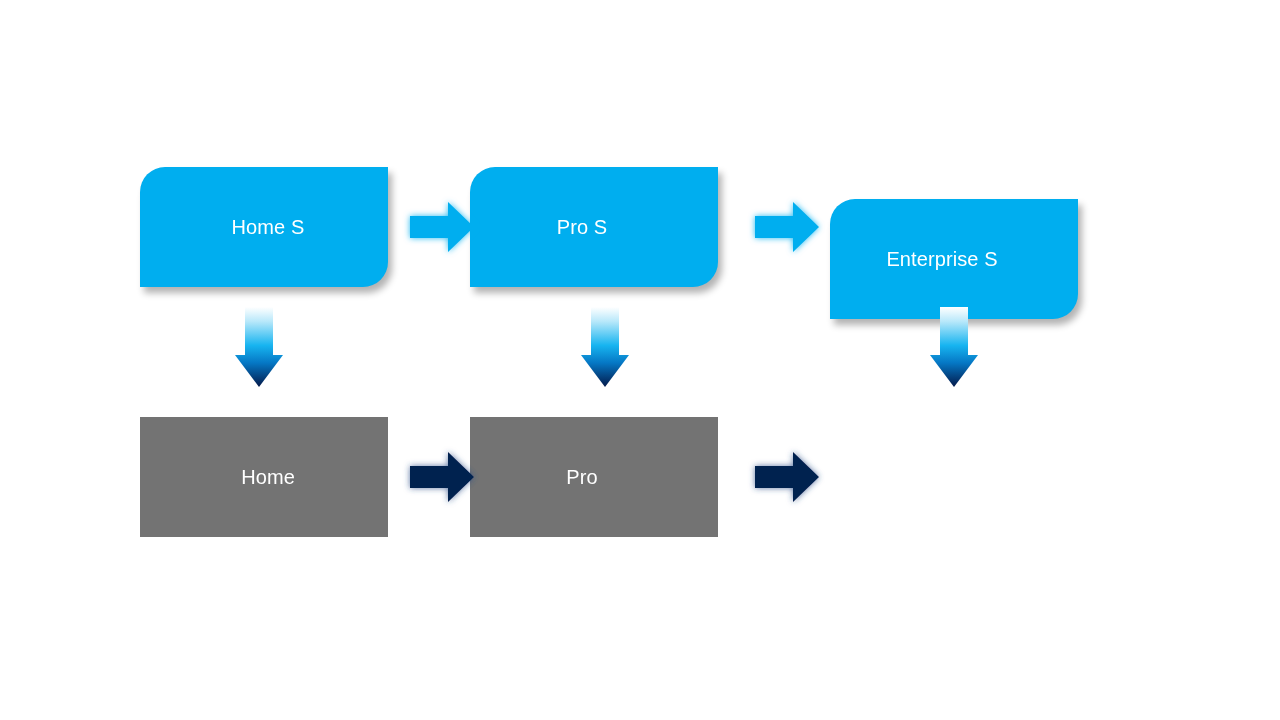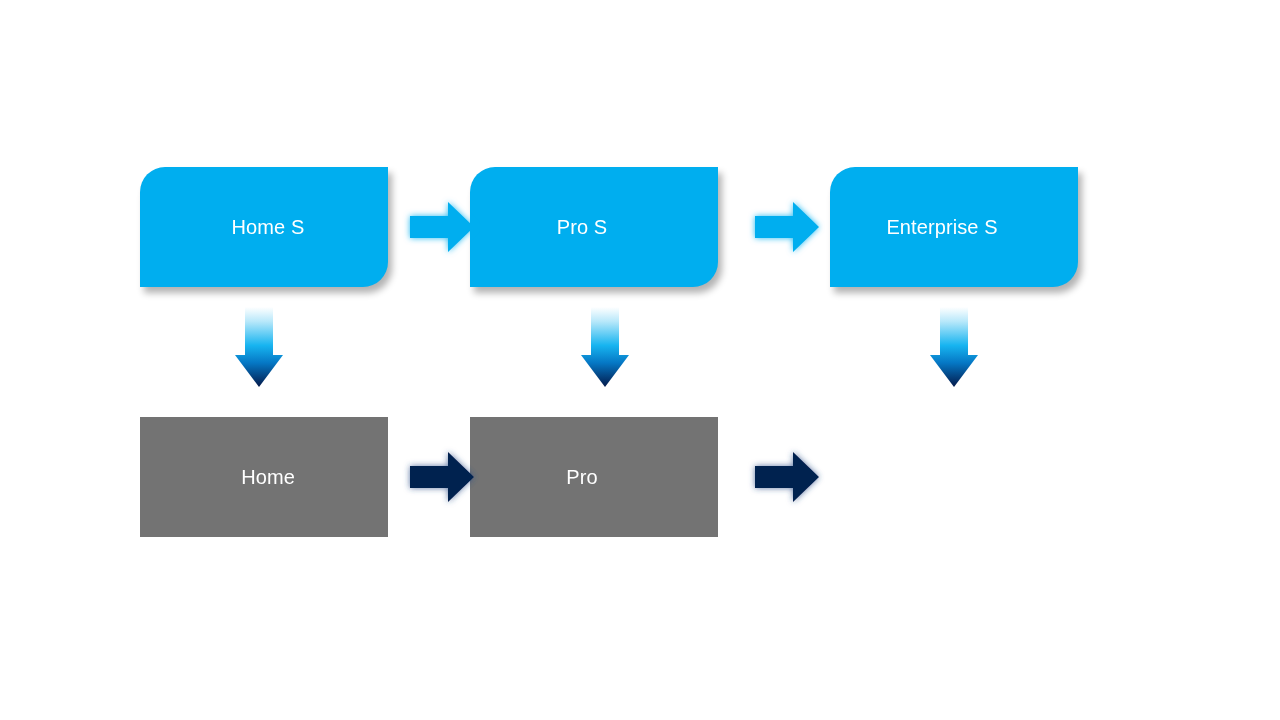--- a/index.html
+++ b/index.html
@@ -58,21 +58,21 @@
     background: #737373;
     border-radius: 0;
   }
 
   
   .row-top    { top: 167px; }
   .row-bottom { top: 417px; }
 
   .col-1 { left: 140px; padding-left: 32px; }
   .col-2 { left: 470px; }
-  .col-3 { left: 830px; }
+  .col-3 { left: 830px; margin-top: 32px; }
 
   
   .h-arrow {
     position: absolute;
     width: 78px;
     height: 62px;
   }
   .h-arrow svg {
     display: block;
     width: 78px;

